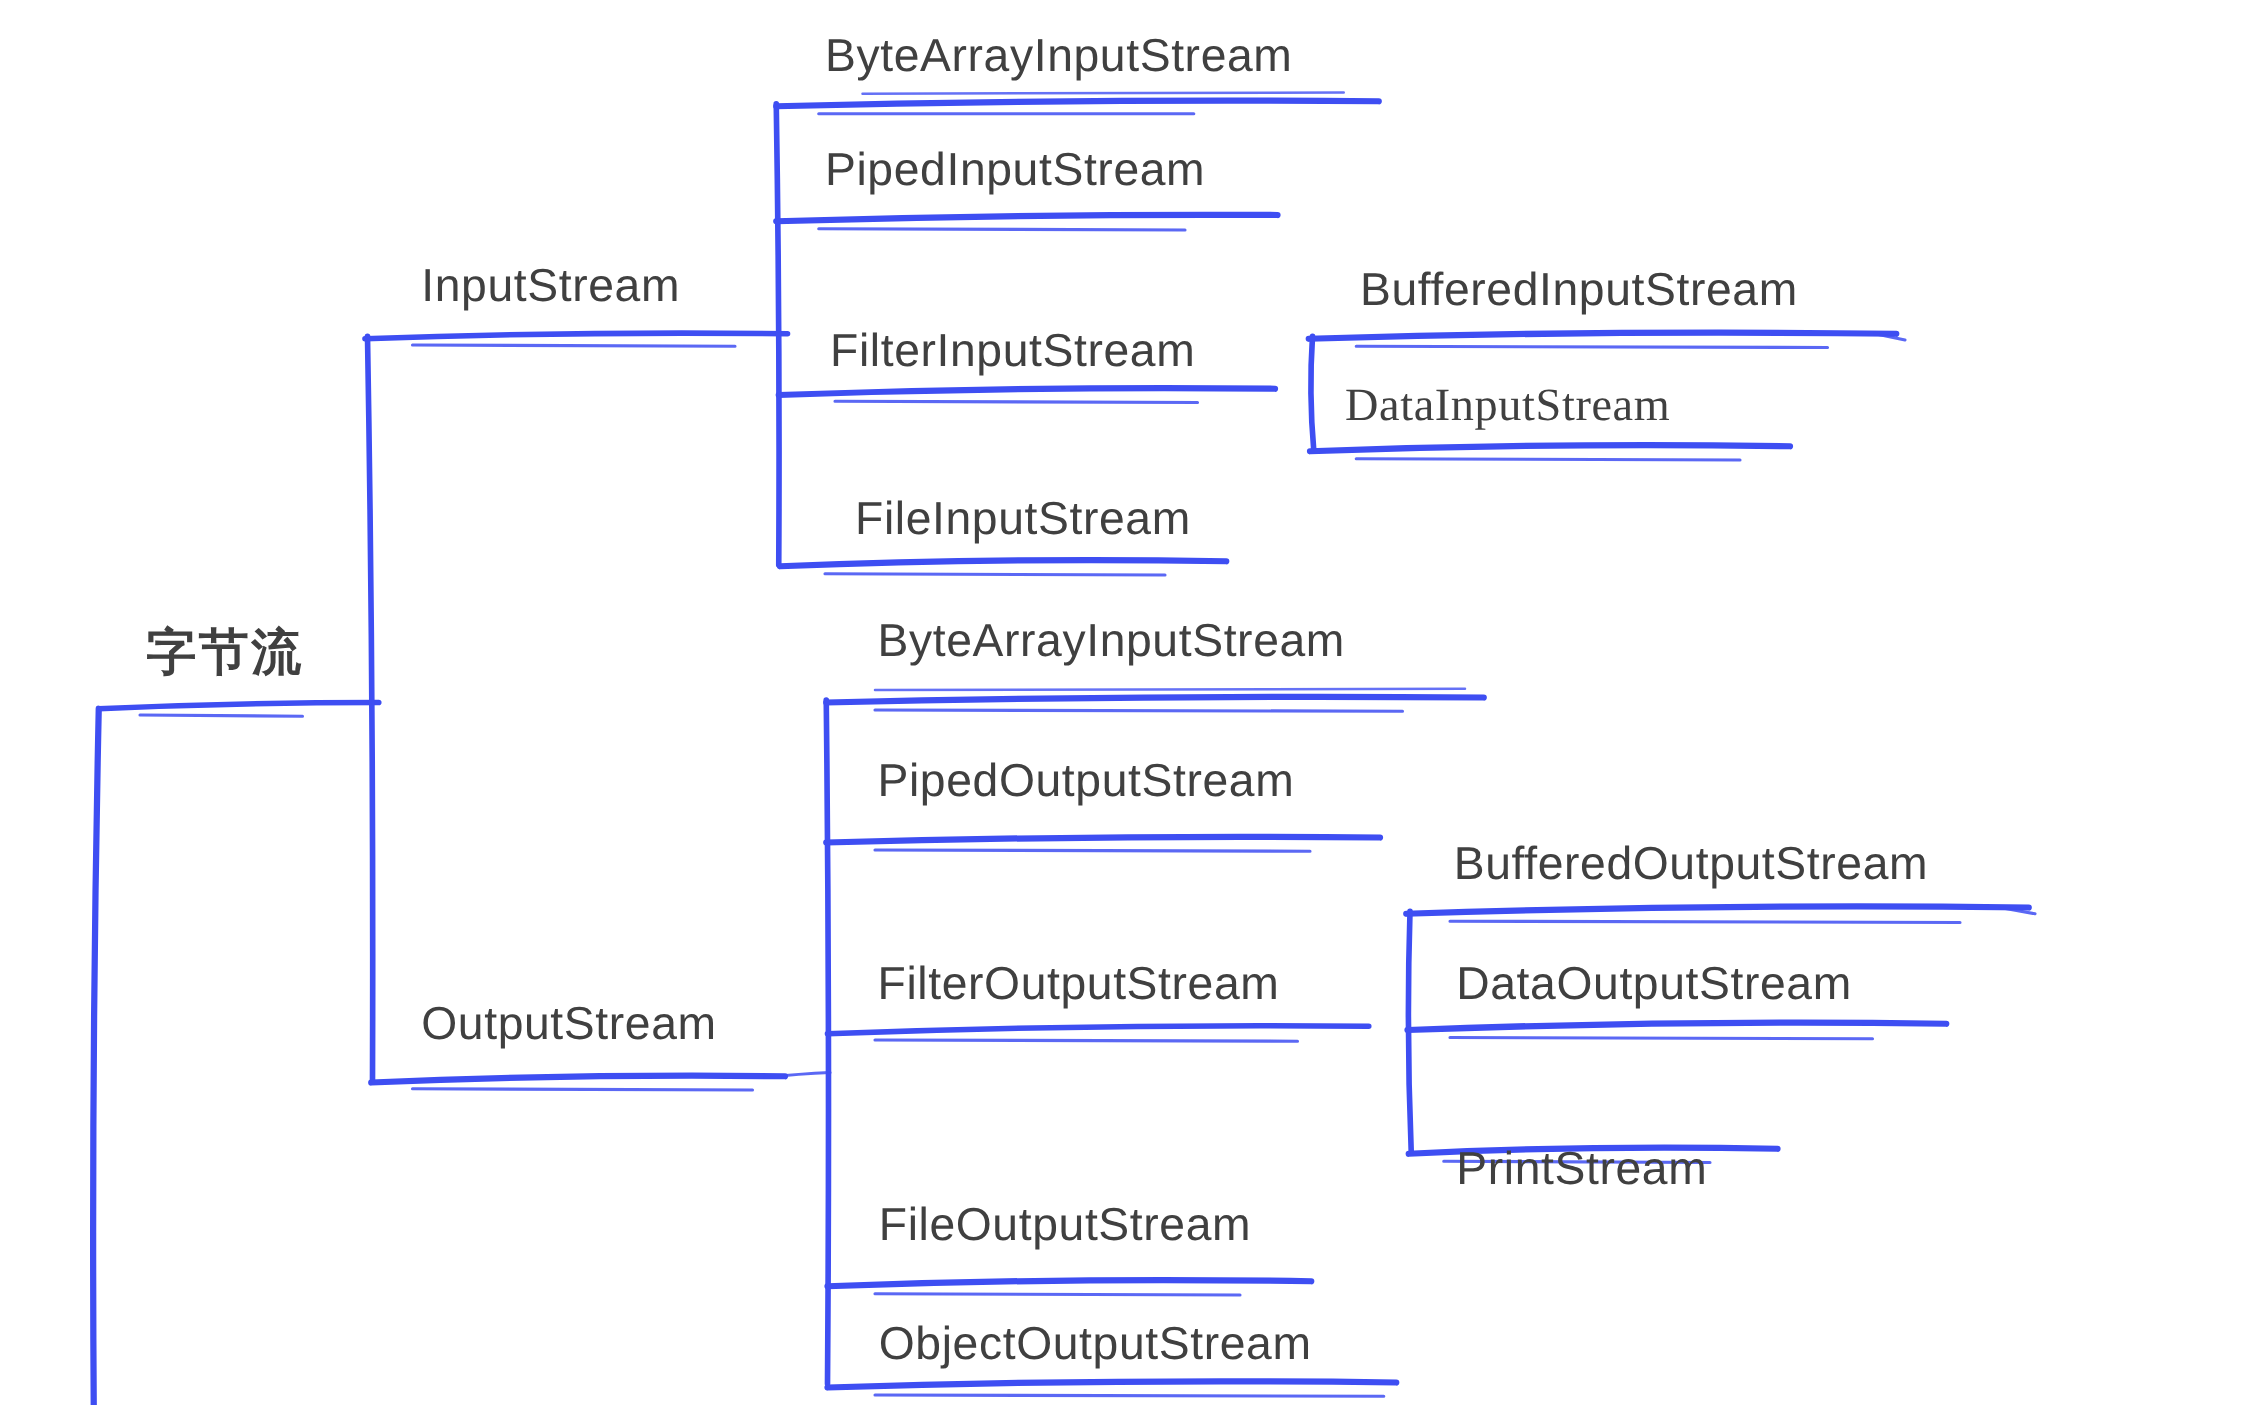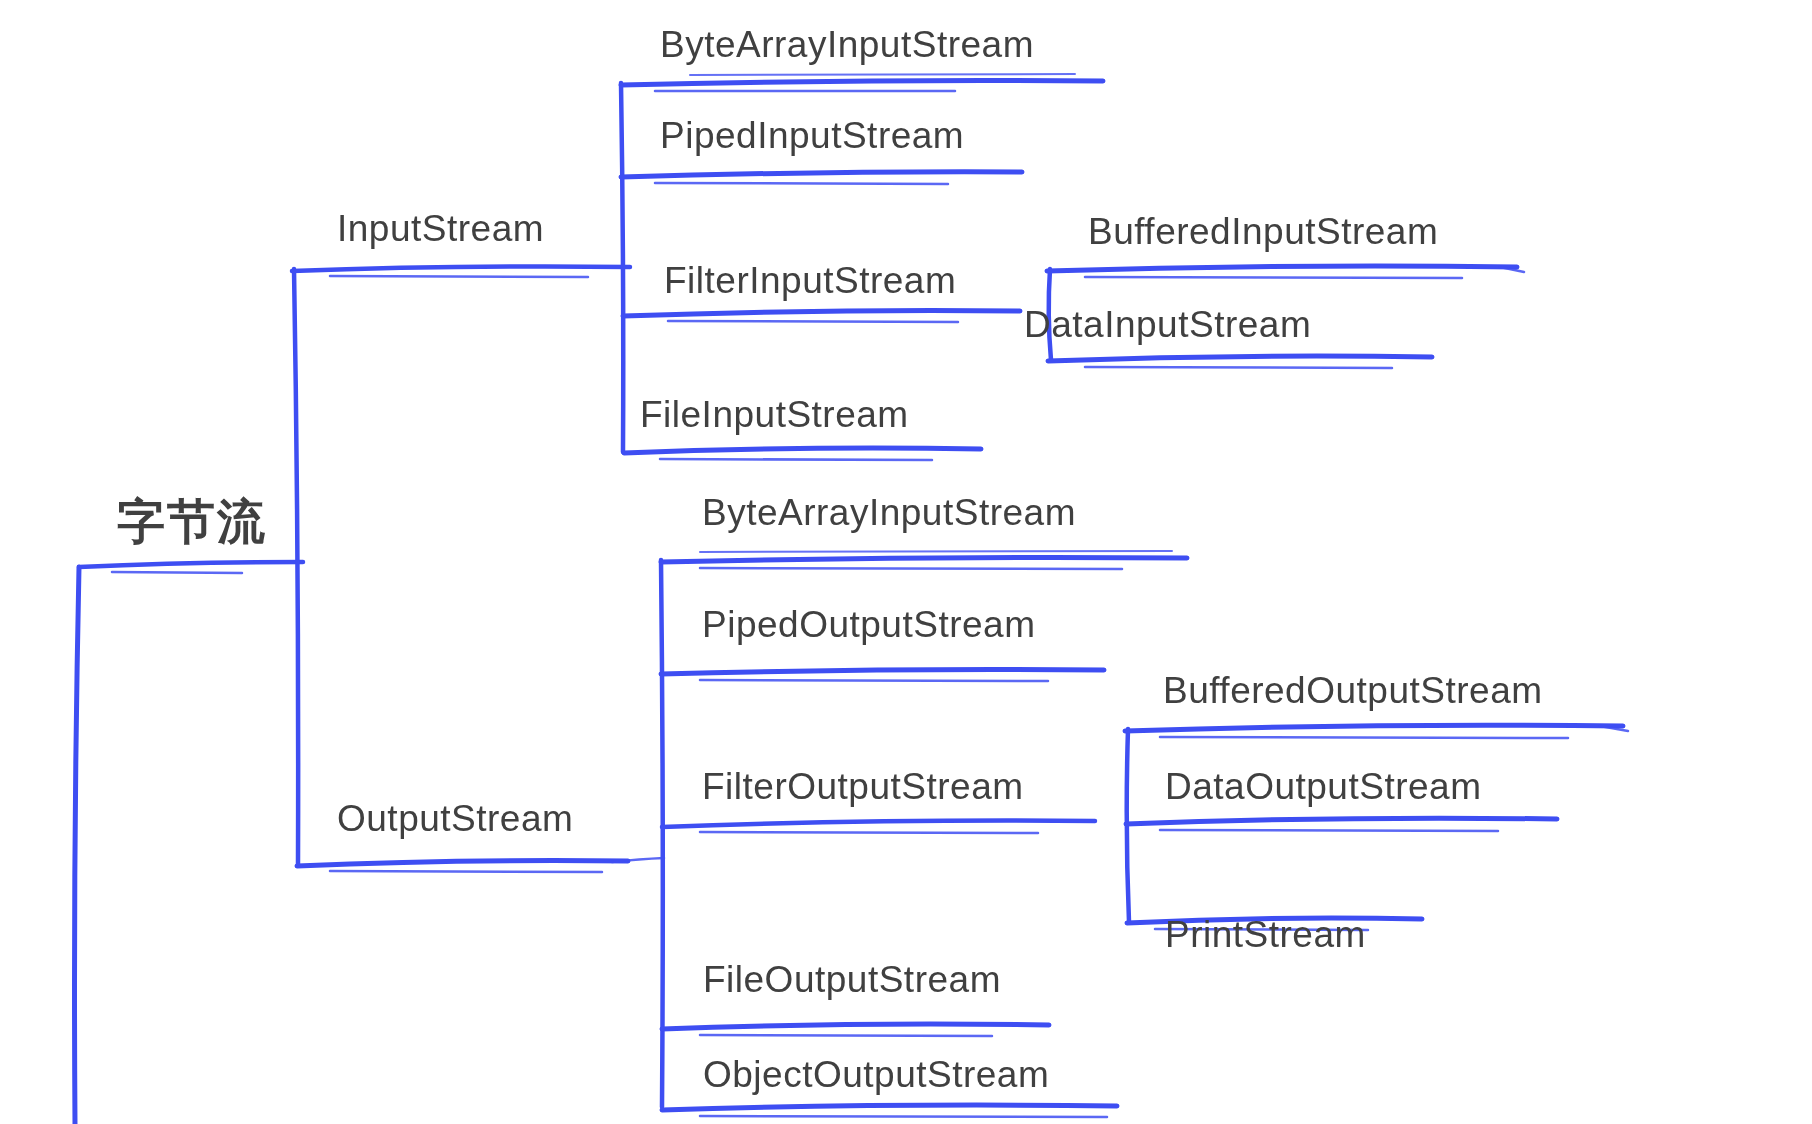--- a/index.html
+++ b/index.html
@@ -36,21 +36,21 @@
     position: absolute;
     transform: translateY(-52%);
     white-space: nowrap;
     color: #404040;
     font-size: 37px;
     letter-spacing: 0.5px;
     line-height: 1.1;
     cursor: default;
   }
   .node.root {
-    font-size: 48px;
+    font-size: 40px;
     font-weight: 600;
     letter-spacing: 2px;
   }
 </style>
 </head>
 <body>
 
 <div class="canvas">
 
   <svg class="edges" viewBox="0 0 1812 1124" xmlns="http://www.w3.org/2000/svg">
@@ -151,22 +151,22 @@
     </g>
   </svg>
 
   <div class="node root" style="left:117px; top:523px;">字节流</div>
 
   <div class="node" style="left:337px; top:230px;">InputStream</div>
   <div class="node" style="left:660px; top:46px;">ByteArrayInputStream</div>
   <div class="node" style="left:660px; top:137px;">PipedInputStream</div>
   <div class="node" style="left:664px; top:282px;">FilterInputStream</div>
   <div class="node" style="left:1088px; top:233px;text-align:center;">BufferedInputStream</div>
-  <div class="node" style="left:1024px; top:326px;">DataInputStream</div>
-  <div class="node" style="left:640px; top:416px;">FileInputStream</div>
+  <div class="node" style="left:1076px; top:326px;font-family:Liberation Serif, serif;">DataInputStream</div>
+  <div class="node" style="left:684px; top:416px;">FileInputStream</div>
 
   <div class="node" style="left:337px; top:820px;">OutputStream</div>
   <div class="node" style="left:702px; top:514px;">ByteArrayInputStream</div>
   <div class="node" style="left:702px; top:626px;">PipedOutputStream</div>
   <div class="node" style="left:702px; top:788px;">FilterOutputStream</div>
   <div class="node" style="left:1163px; top:692px;">BufferedOutputStream</div>
   <div class="node" style="left:1165px; top:788px;text-align:right;">DataOutputStream</div>
   <div class="node" style="left:1165px; top:888px;margin-top:48px;">PrintStream</div>
   <div class="node" style="left:703px; top:981px;">FileOutputStream</div>
   <div class="node" style="left:703px; top:1076px;">ObjectOutputStream</div>

